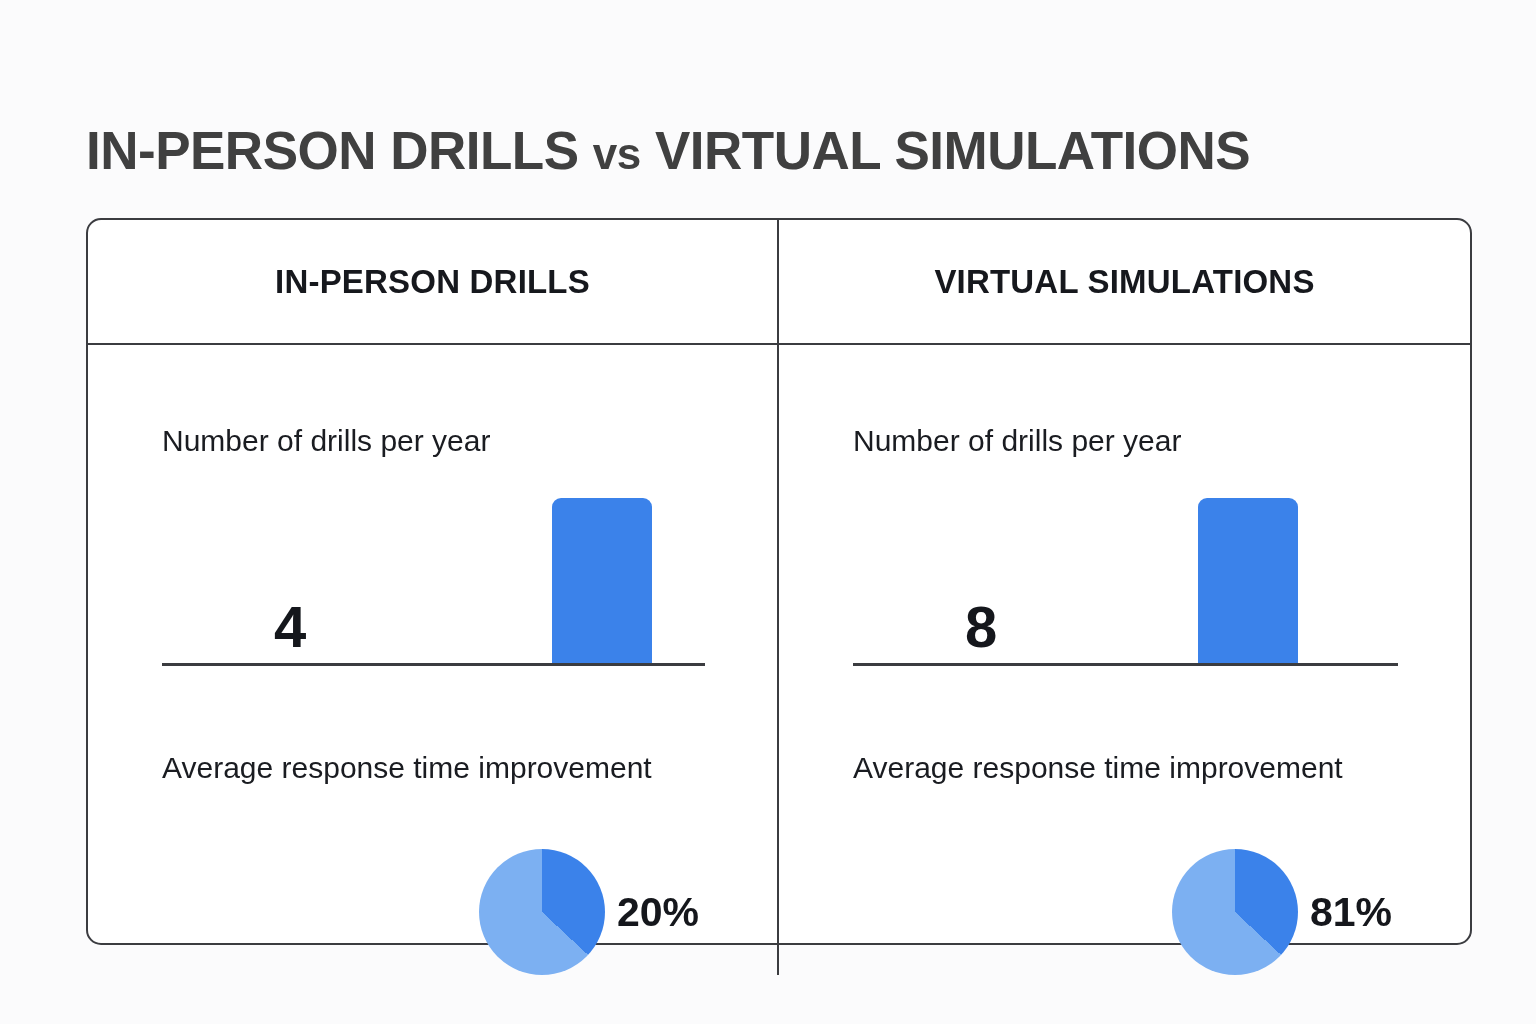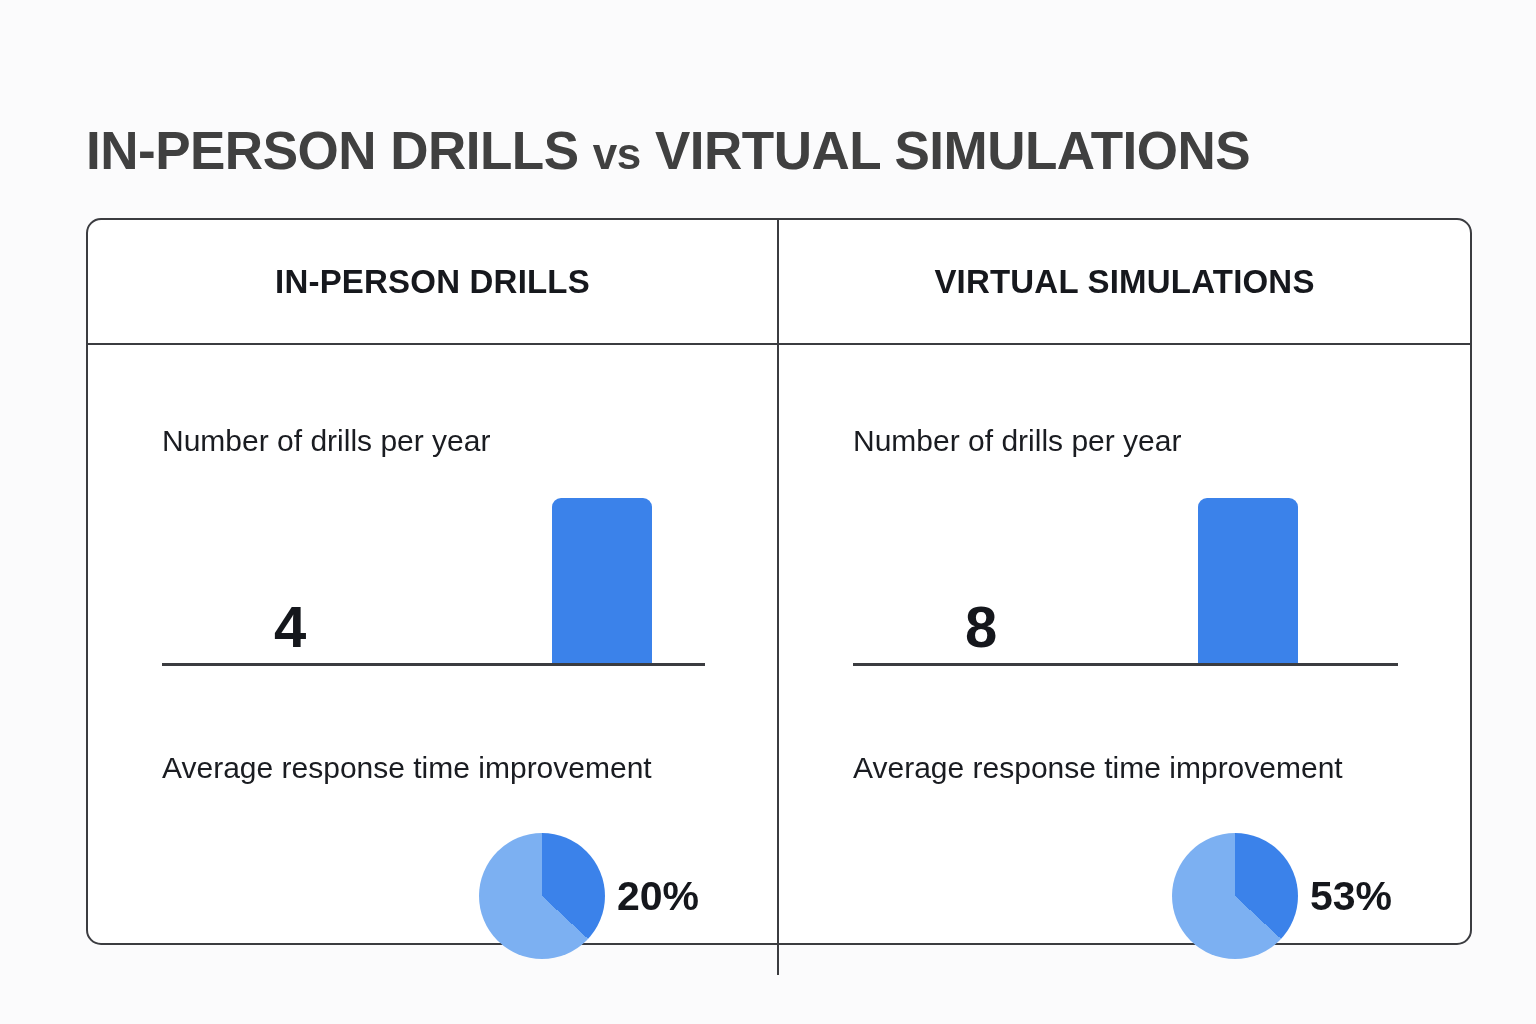--- a/index.html
+++ b/index.html
@@ -134,21 +134,21 @@
     padding-top: 46px;
   }
   .pie-area {
     position: relative;
     height: 170px;
     margin-top: 18px;
   }
   .pie-wrap {
     position: absolute;
     right: 6px;
-    bottom: 16px;
+    bottom: 0;
     display: flex;
     align-items: center;
     gap: 12px;
   }
   .pie {
     width: 126px;
     height: 126px;
     border-radius: 50%;
     flex: 0 0 auto;
   }
@@ -214,21 +214,21 @@
           <div class="bar" id="bar-1" style="height: 165px; left: 345px; background: rgb(59, 130, 234);"></div>
           <div class="bar-baseline"></div>
         </div>
       </div>
 
       <div class="metric metric-pie">
         <div class="metric-label">Average response time improvement</div>
         <div class="pie-area">
           <div class="pie-wrap">
             <div class="pie" id="pie-1" style="background: conic-gradient(rgb(59, 130, 234) 0deg, rgb(59, 130, 234) 133deg, rgb(124, 176, 242) 133deg, rgb(124, 176, 242) 360deg);"></div>
-            <div class="pie-value">53%</div>
+            <div class="pie-value">81%</div>
           </div>
         </div>
       </div>
 
     </div>
 
   </div>
 </div>
 
 </body></html>

